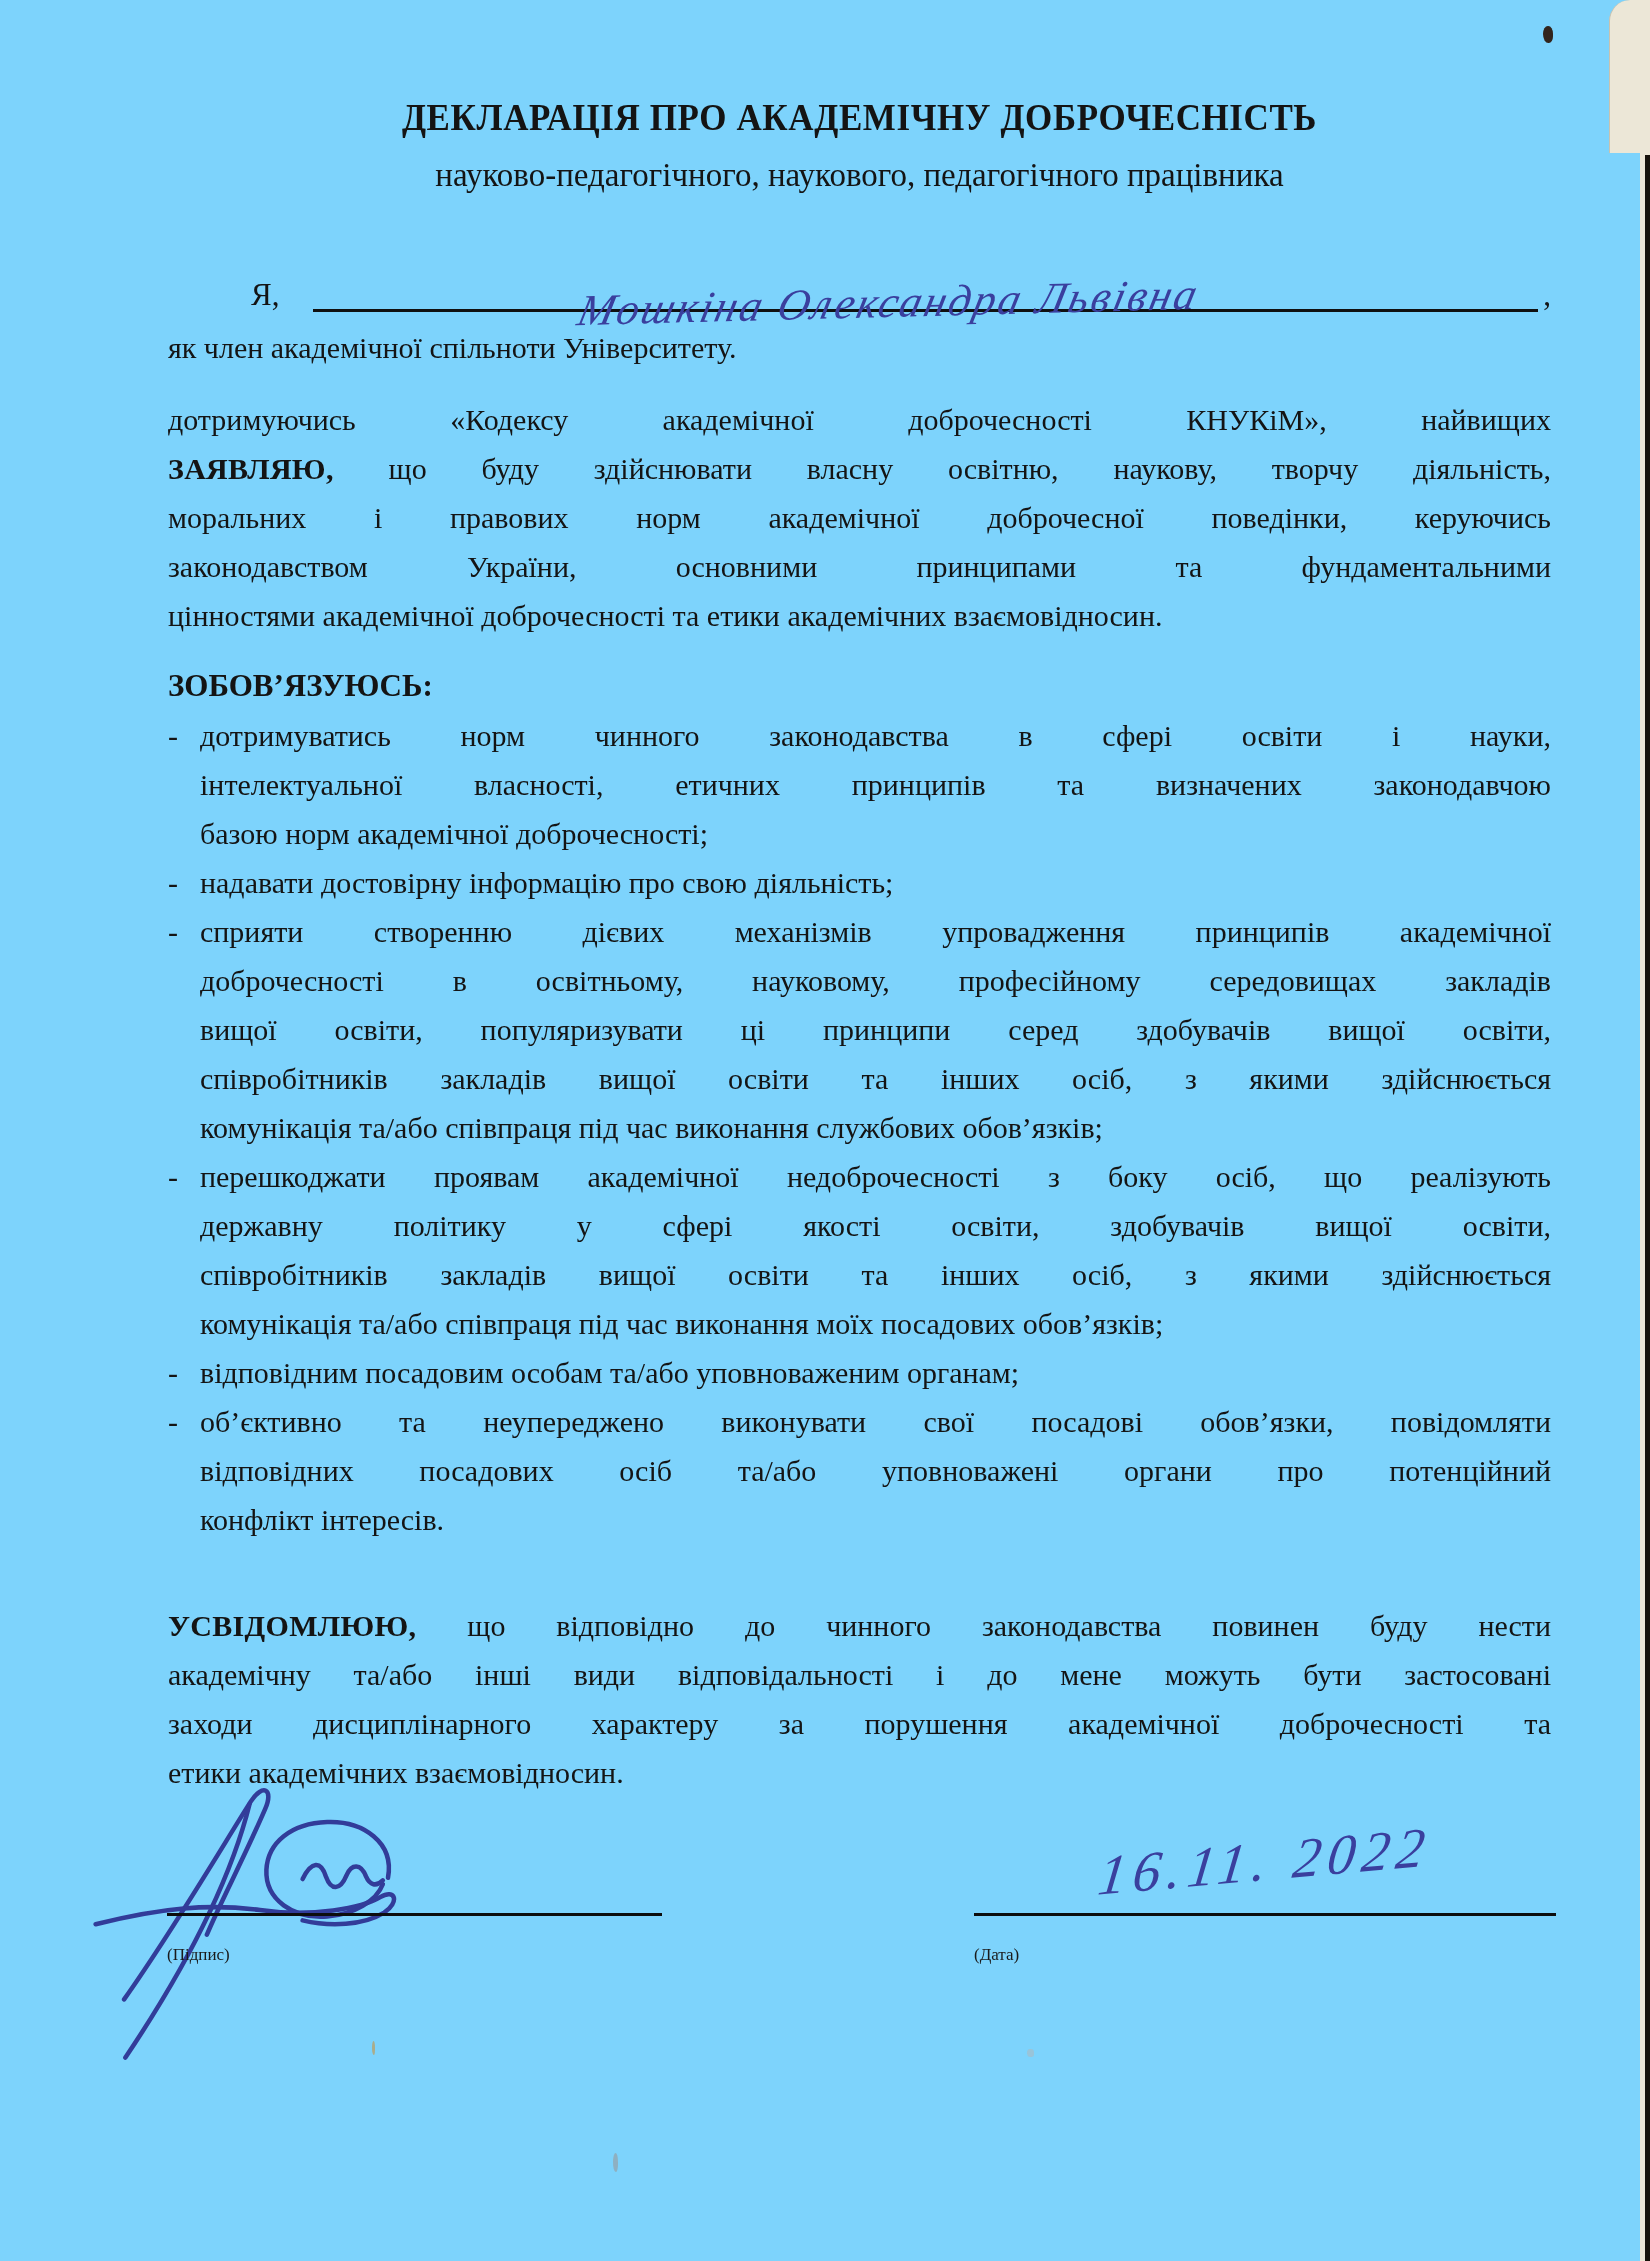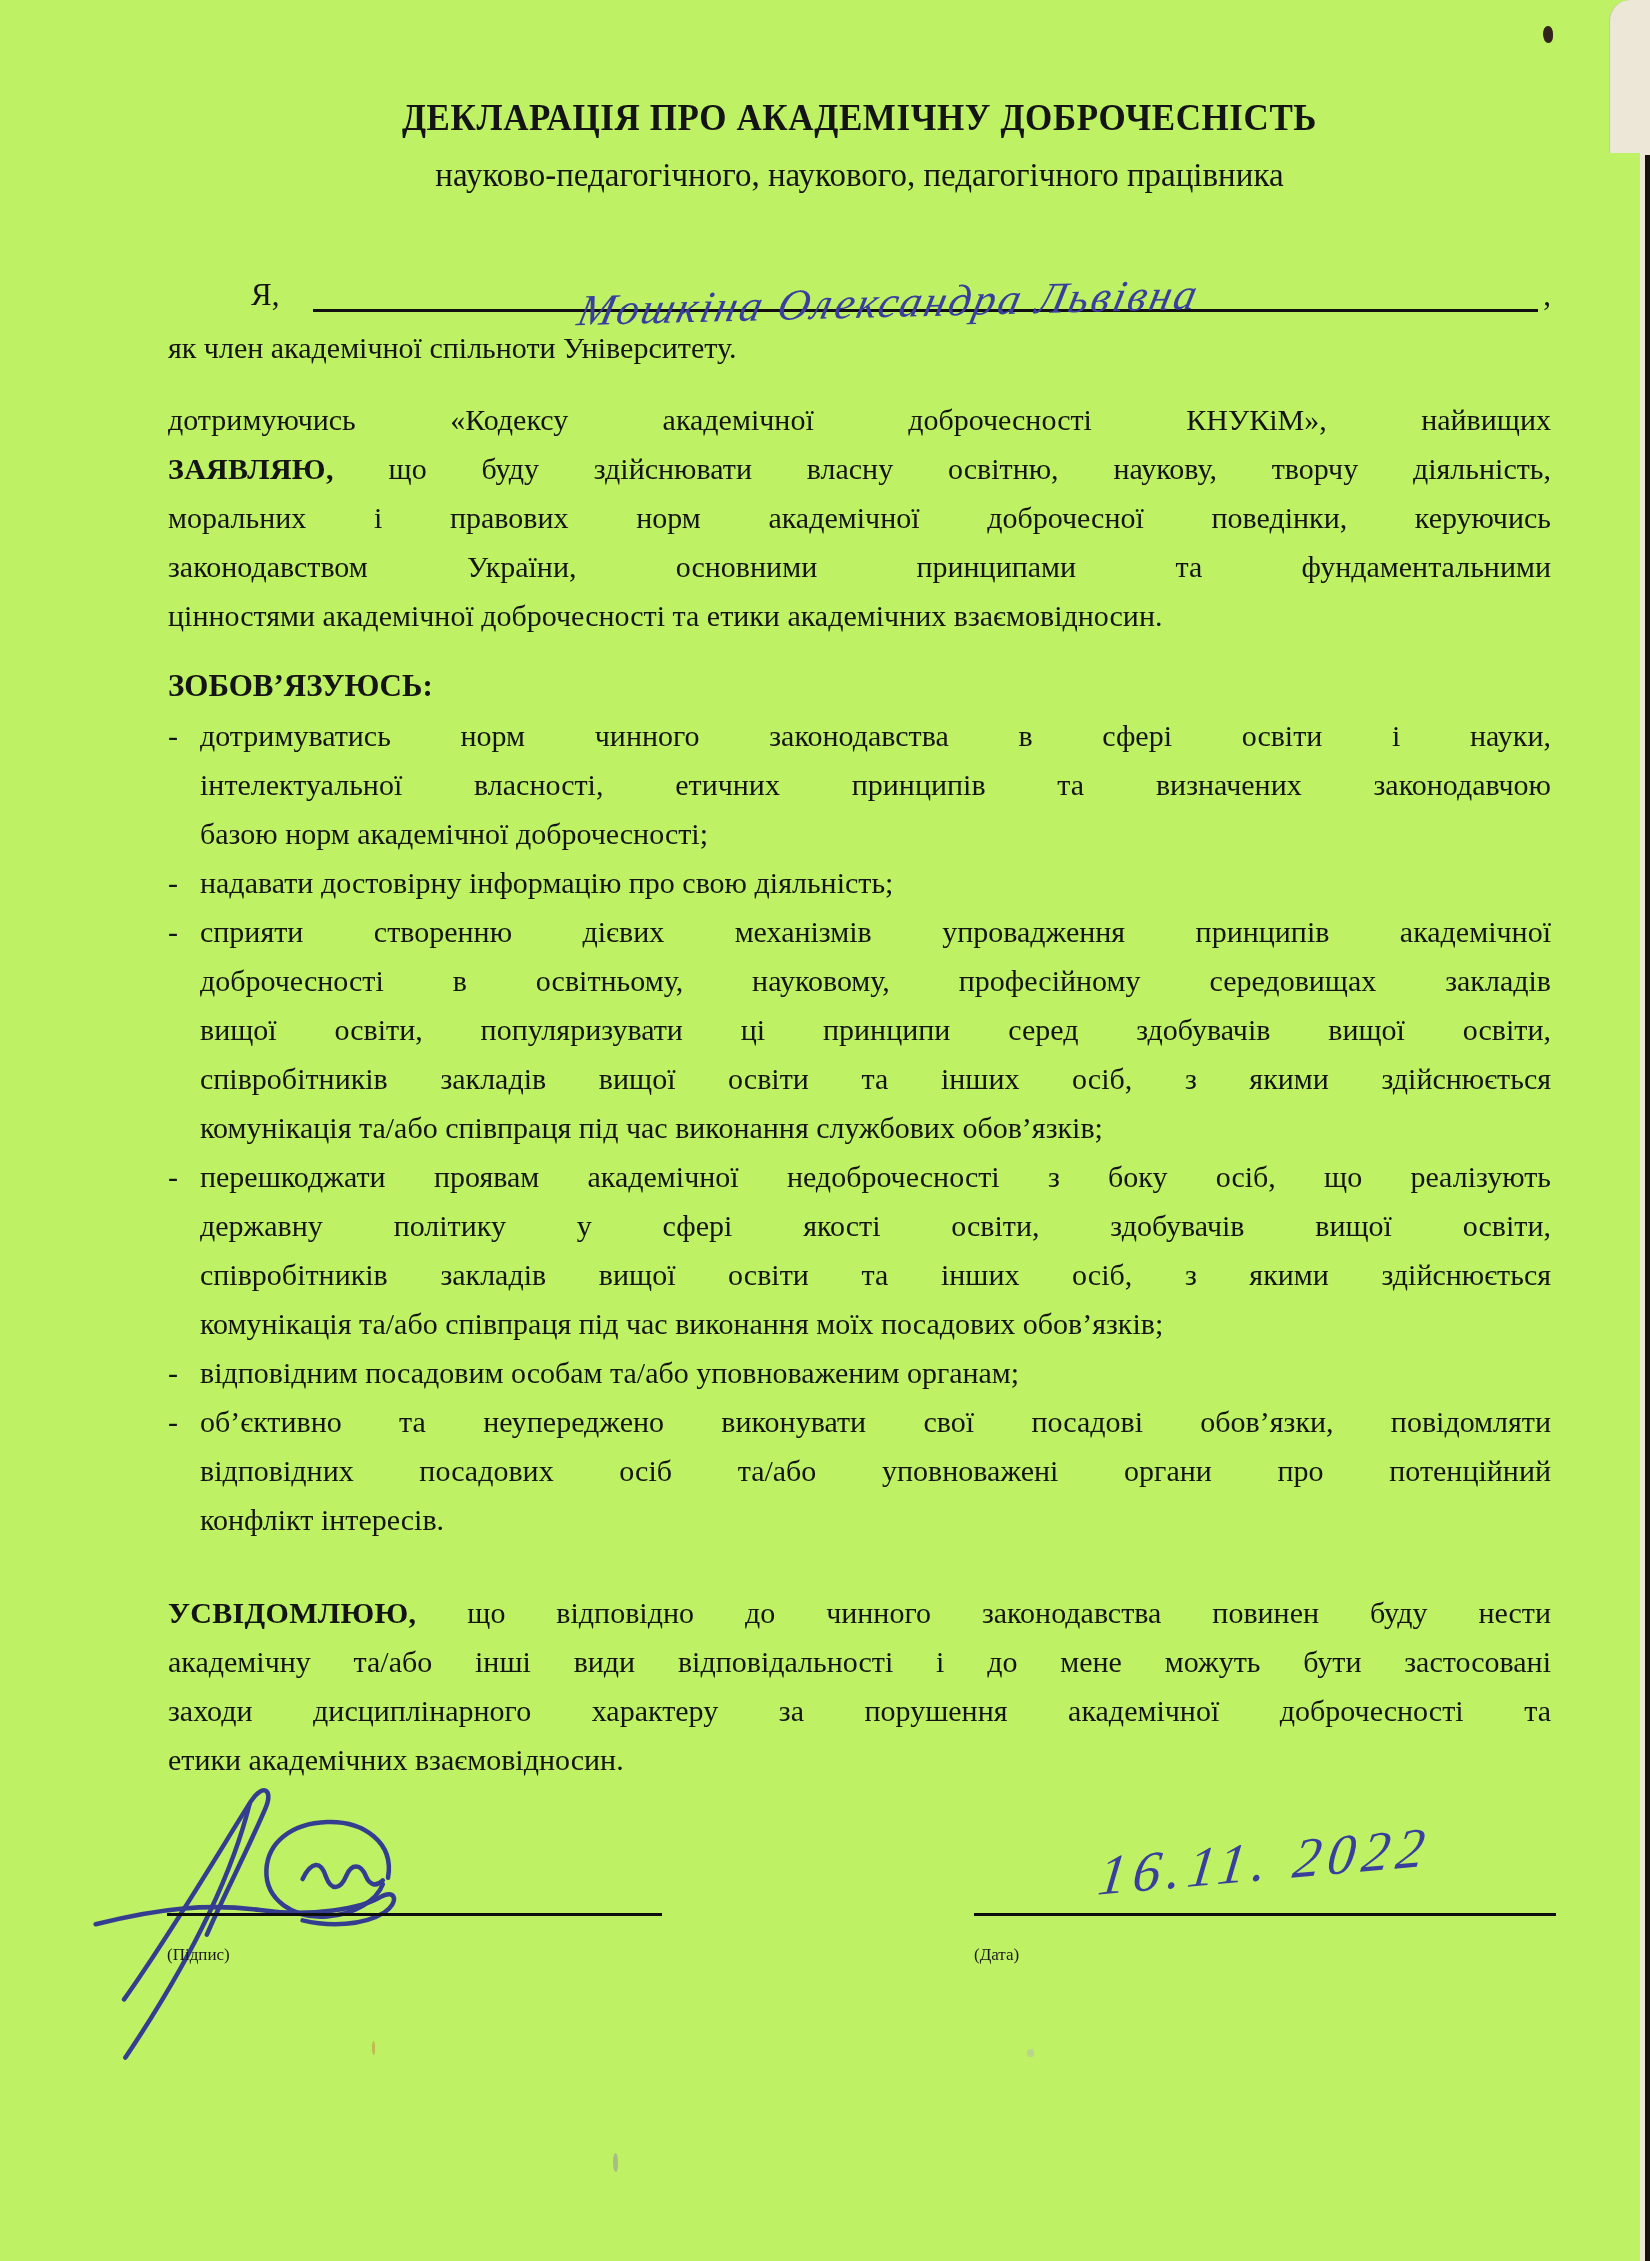--- a/index.html
+++ b/index.html
@@ -1,19 +1,19 @@
 <!DOCTYPE html>
 <html style="--ink: #141414; --hand: #3a3f9e; --cream: #ece7d7; --edgeblack: #17130c;font-size:10.3px"><head>
 <meta charset="utf-8">
 <style>
   html,body { margin:0; padding:0; background:#ffffff; }
   .page {
     position:relative;
     width:1651px; height:2261px;
-    background:#bef264;
+    background:#7dd3fc;
     overflow:hidden;
     font-family:"Liberation Serif","DejaVu Serif",serif;
     color:var(--ink,#141414);
   }
   .content { position:absolute; left:168px; top:96px; width:1383px; }
 
   .title {
     text-align:center; font-weight:bold;
     font-size:35px; line-height:43px; letter-spacing:0.6px;
     transform:scaleY(1.08);
@@ -40,21 +40,21 @@
   .jline { text-align:justify; text-align-last:justify; }
   .jline.last { text-align-last:left; }
   .jline b { font-weight:bold; letter-spacing:0.3px; }
 
   .oblig-heading { font-weight:bold; font-size:31px; line-height:50px; margin-top:21px; }
   .oblig-list { font-size:30px; line-height:49px; }
   .oblig-item { display:flex; }
   .oblig-marker { flex:0 0 32px; width:32px; }
   .oblig-body { flex:1; min-width:0; }
 
-  .ack { margin-top:44px; }
+  .ack { margin-top:57px; }
 
   .sig-line { position:absolute; border-top:3.9px solid #0d0d0d; }
   .sig-line-left  { left:167px;  top:1913px; width:495px; }
   .sig-line-right { left:974px; top:1913px; width:582px; }
   .sig-label { font-size:17px; text-align:left; margin-top:29px; color:#1a1a1a; }
 
   .signature-svg { position:absolute; left:84px; top:1774px; pointer-events:none; }
 
   .date-hand {
     position:absolute; left:1045px; top:1829px; width:440px;

